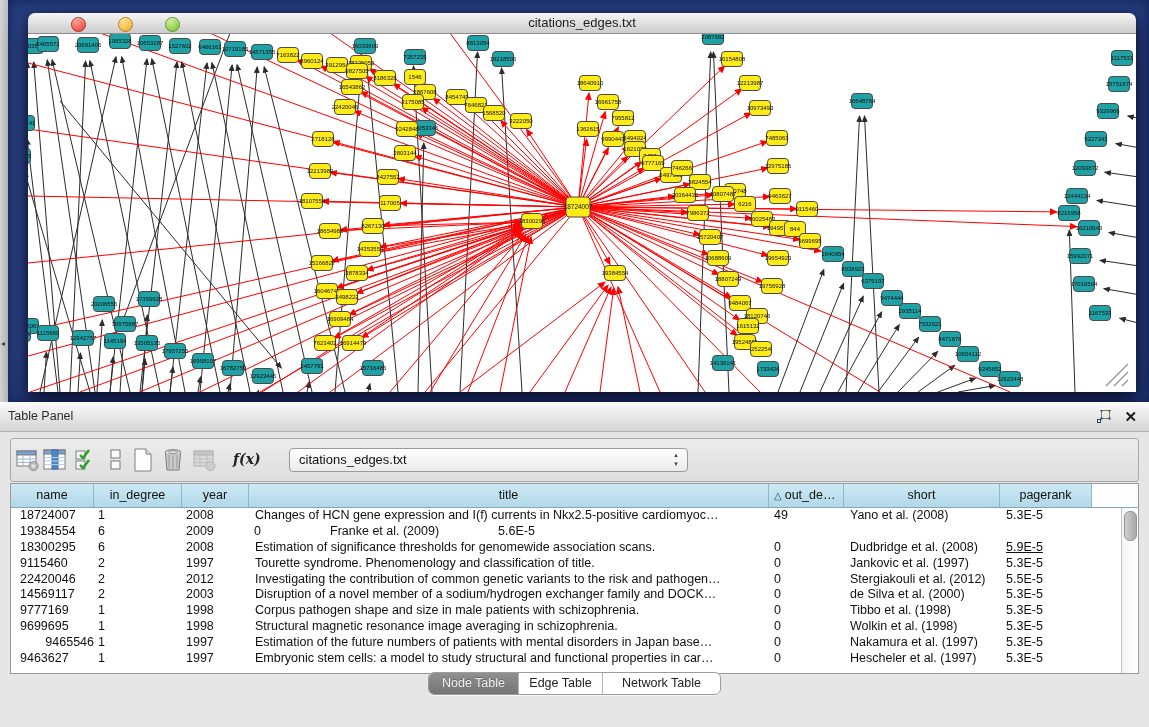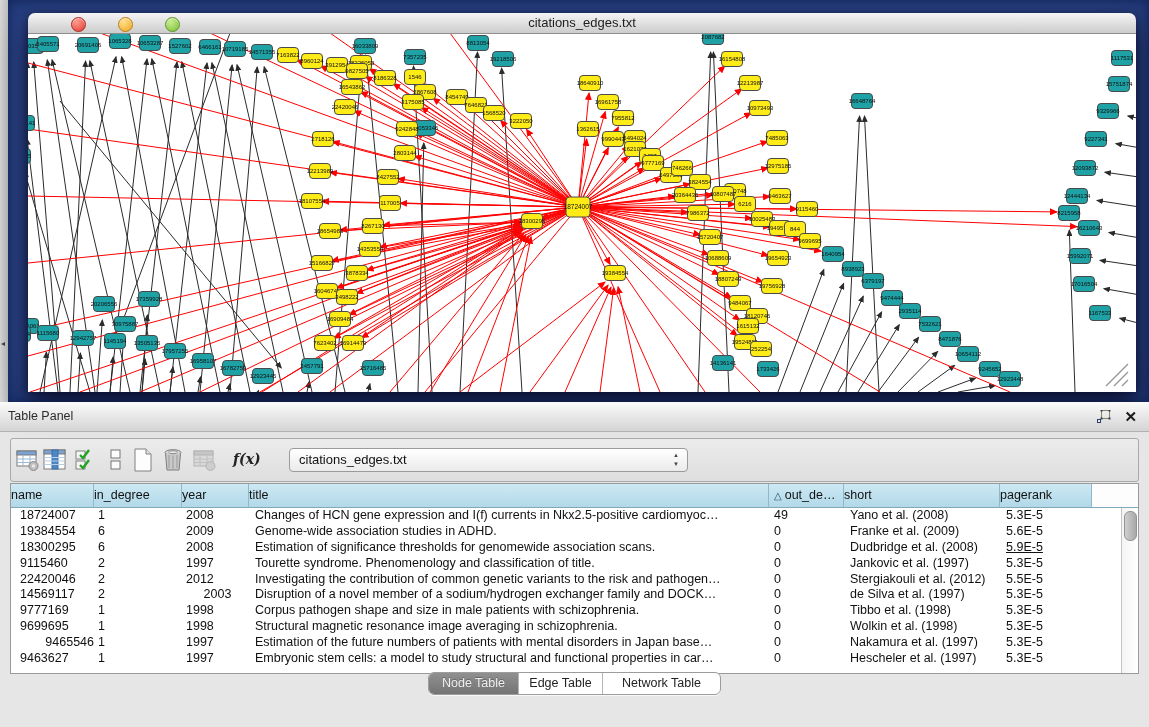--- a/index.html
+++ b/index.html
@@ -42,21 +42,21 @@
          font-size:13px;line-height:22px;padding-left:9px;color:#111;}
   #combo-stepper{position:absolute;right:8px;top:2px;font-size:6px;color:#444;line-height:9px;text-align:center;}
   #fx-label{position:absolute;left:222px;top:12px;font-family:"DejaVu Serif",serif;
             font-style:italic;font-weight:bold;font-size:14px;color:#222;}
 
   
   #table-box{position:absolute;left:10px;top:483px;width:1127px;height:189px;
              background:#fff;border:1px solid #9a9a9a;overflow:hidden;}
   #thead{display:flex;height:23px;border-bottom:1px solid #7fa9bc;background:#b9ddeb;}
   .th{background:linear-gradient(#cde9f4,#b2d8e8);border-right:1px solid #8fb9cb;
-      font-size:12.5px;color:#111;text-align:left;line-height:23px;
+      font-size:12.5px;color:#111;text-align:center;line-height:23px;
       overflow:hidden;white-space:nowrap;box-sizing:border-box;}
   .th.sorted{text-align:left;padding-left:5px;}
   .sort-tri{font-size:10px;color:#1c516e;margin-right:3px;}
   #tbody{position:absolute;left:0;top:24px;right:16px;bottom:0;overflow:hidden;}
   .tr{display:flex;height:15.9px;background:#fff;}
   .td{font-size:12.5px;color:#101010;line-height:15.9px;white-space:nowrap;overflow:hidden;box-sizing:border-box;}
   #vscroll{position:absolute;right:0;top:24px;width:16px;bottom:0;
            background:linear-gradient(to right,#f4f4f4,#ffffff);border-left:1px solid #c4c4c4;}
   #vthumb{position:absolute;left:2px;top:3px;width:11px;height:28px;border-radius:6px;
           background:linear-gradient(to right,#cfcfcf,#a8a8a8);border:1px solid #939393;}
@@ -640,24 +640,23 @@
         <div class="td" style="width: 67px; padding-left: 4px;">2008</div>
         <div class="td" style="width: 520px; padding-left: 6px;">Changes of HCN gene expression and I(f) currents in Nkx2.5-positive cardiomyoc…</div>
         <div class="td" style="width: 75px; padding-left: 5px;">49</div>
         <div class="td" style="width: 156px; padding-left: 6px;">Yano et al. (2008)</div>
         <div class="td" style="width: 92px; padding-left: 6px;">5.3E-5</div>
       </div>
       <div class="tr">
         <div class="td" style="width: 83px; padding-left: 9px;">19384554</div>
         <div class="td" style="width: 88px; padding-left: 4px;">6</div>
         <div class="td" style="width: 67px; padding-left: 4px;">2009</div>
-        <div class="td" style="width: 520px; padding-left: 6px;">Genome-wide association studies in ADHD.</div>
         <div class="td" style="width: 75px; padding-left: 5px;">0</div>
         <div class="td" style="width: 156px; padding-left: 6px;">Franke et al. (2009)</div>
-        <div class="td" style="width: 92px; padding-left: 6px;">5.6E-5</div>
+        <div class="td" style="width: 92px; padding-left: 6px; margin-left: 12px;">5.6E-5</div>
       </div>
       <div class="tr">
         <div class="td" style="width: 83px; padding-left: 9px;">18300295</div>
         <div class="td" style="width: 88px; padding-left: 4px;">6</div>
         <div class="td" style="width: 67px; padding-left: 4px;">2008</div>
         <div class="td" style="width: 520px; padding-left: 6px;">Estimation of significance thresholds for genomewide association scans.</div>
         <div class="td" style="width: 75px; padding-left: 5px;">0</div>
         <div class="td" style="width: 156px; padding-left: 6px;">Dudbridge et al. (2008)</div>
         <div class="td" style="width: 92px; padding-left: 6px; text-decoration: underline;">5.9E-5</div>
       </div>
@@ -675,24 +674,24 @@
         <div class="td" style="width: 88px; padding-left: 4px;">2</div>
         <div class="td" style="width: 67px; padding-left: 4px;">2012</div>
         <div class="td" style="width: 520px; padding-left: 6px;">Investigating the contribution of common genetic variants to the risk and pathogen…</div>
         <div class="td" style="width: 75px; padding-left: 5px;">0</div>
         <div class="td" style="width: 156px; padding-left: 6px;">Stergiakouli et al. (2012)</div>
         <div class="td" style="width: 92px; padding-left: 6px;">5.5E-5</div>
       </div>
       <div class="tr">
         <div class="td" style="width: 83px; padding-left: 9px;">14569117</div>
         <div class="td" style="width: 88px; padding-left: 4px;">2</div>
-        <div class="td" style="width: 67px; padding-left: 4px; text-align: center;">2003</div>
+        <div class="td" style="width: 67px; padding-left: 4px;">2003</div>
         <div class="td" style="width: 520px; padding-left: 6px;">Disruption of a novel member of a sodium/hydrogen exchanger family and DOCK…</div>
         <div class="td" style="width: 75px; padding-left: 5px;">0</div>
-        <div class="td" style="width: 156px; padding-left: 6px;">de Silva et al. (1997)</div>
+        <div class="td" style="width: 156px; padding-left: 6px;">de Silva et al. (2000)</div>
         <div class="td" style="width: 92px; padding-left: 6px;">5.3E-5</div>
       </div>
       <div class="tr">
         <div class="td" style="width: 83px; padding-left: 9px;">9777169</div>
         <div class="td" style="width: 88px; padding-left: 4px;">1</div>
         <div class="td" style="width: 67px; padding-left: 4px;">1998</div>
         <div class="td" style="width: 520px; padding-left: 6px;">Corpus pathogen shape and size in male patients with schizophrenia.</div>
         <div class="td" style="width: 75px; padding-left: 5px;">0</div>
         <div class="td" style="width: 156px; padding-left: 6px;">Tibbo et al. (1998)</div>
         <div class="td" style="width: 92px; padding-left: 6px;">5.3E-5</div>

